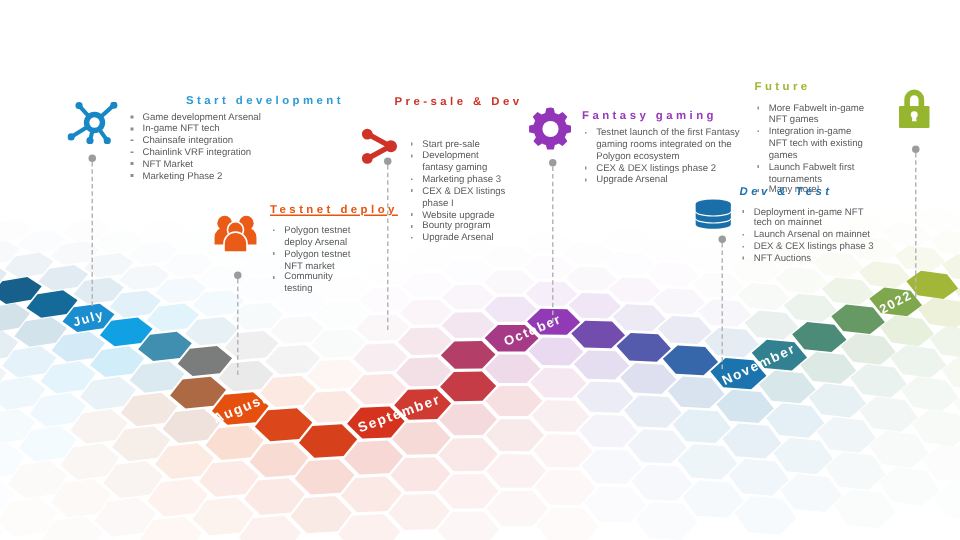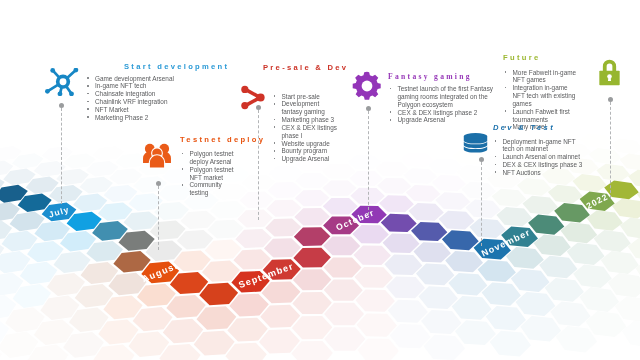--- a/index.html
+++ b/index.html
@@ -26,33 +26,33 @@
   .blk .blist{position:absolute;font-size:6.4px;line-height:7.85px;}
 
   
   #b0 .ico{left:45.4px;top:68.2px;}
   #b0 .btitle{left:100px;top:63px;color:#2b9ad6;margin-left:24px;}
   #b0 .blist{left:85.5px;top:74.5px;width:112px;}
   #b0 .conn{left:58.5px;top:103px;} #b0 .conn .line{height:96px;}
 
   
   #b1 .ico{left:142px;top:142px;}
-  #b1 .btitle{left:180px;top:136px;color:#e8530f;}
+  #b1 .btitle{left:180px;top:136px;color:#e8530f;text-decoration:underline;}
   #b1 .blist{left:180px;top:150px;width:58px;}
   #b1 .conn{left:155.5px;top:181px;} #b1 .conn .line{height:64px;}
 
   
   #b2 .ico{left:238px;top:84px;}
   #b2 .btitle{left:263px;top:64px;color:#cc3327;}
   #b2 .blist{left:272px;top:92.5px;width:66px;}
   #b2 .conn{left:256px;top:105px;} #b2 .conn .line{height:110px;}
 
   
   #b3 .ico{left:352px;top:71px;}
-  #b3 .btitle{left:388px;top:73px;color:#9739b8;font-family:Liberation Serif, serif;}
+  #b3 .btitle{left:388px;top:73px;color:#9739b8;}
   #b3 .blist{left:388px;top:85px;width:108px;}
   #b3 .conn{left:365.5px;top:106px;} #b3 .conn .line{height:104px;}
 
   
   #b4 .ico{left:598px;top:58px;}
   #b4 .btitle{left:503px;top:54px;color:#9cb832;}
   #b4 .blist{left:503px;top:68.5px;width:74px;}
   #b4 .conn{left:607.5px;top:97px;} #b4 .conn .line{height:96px;}
 
   

